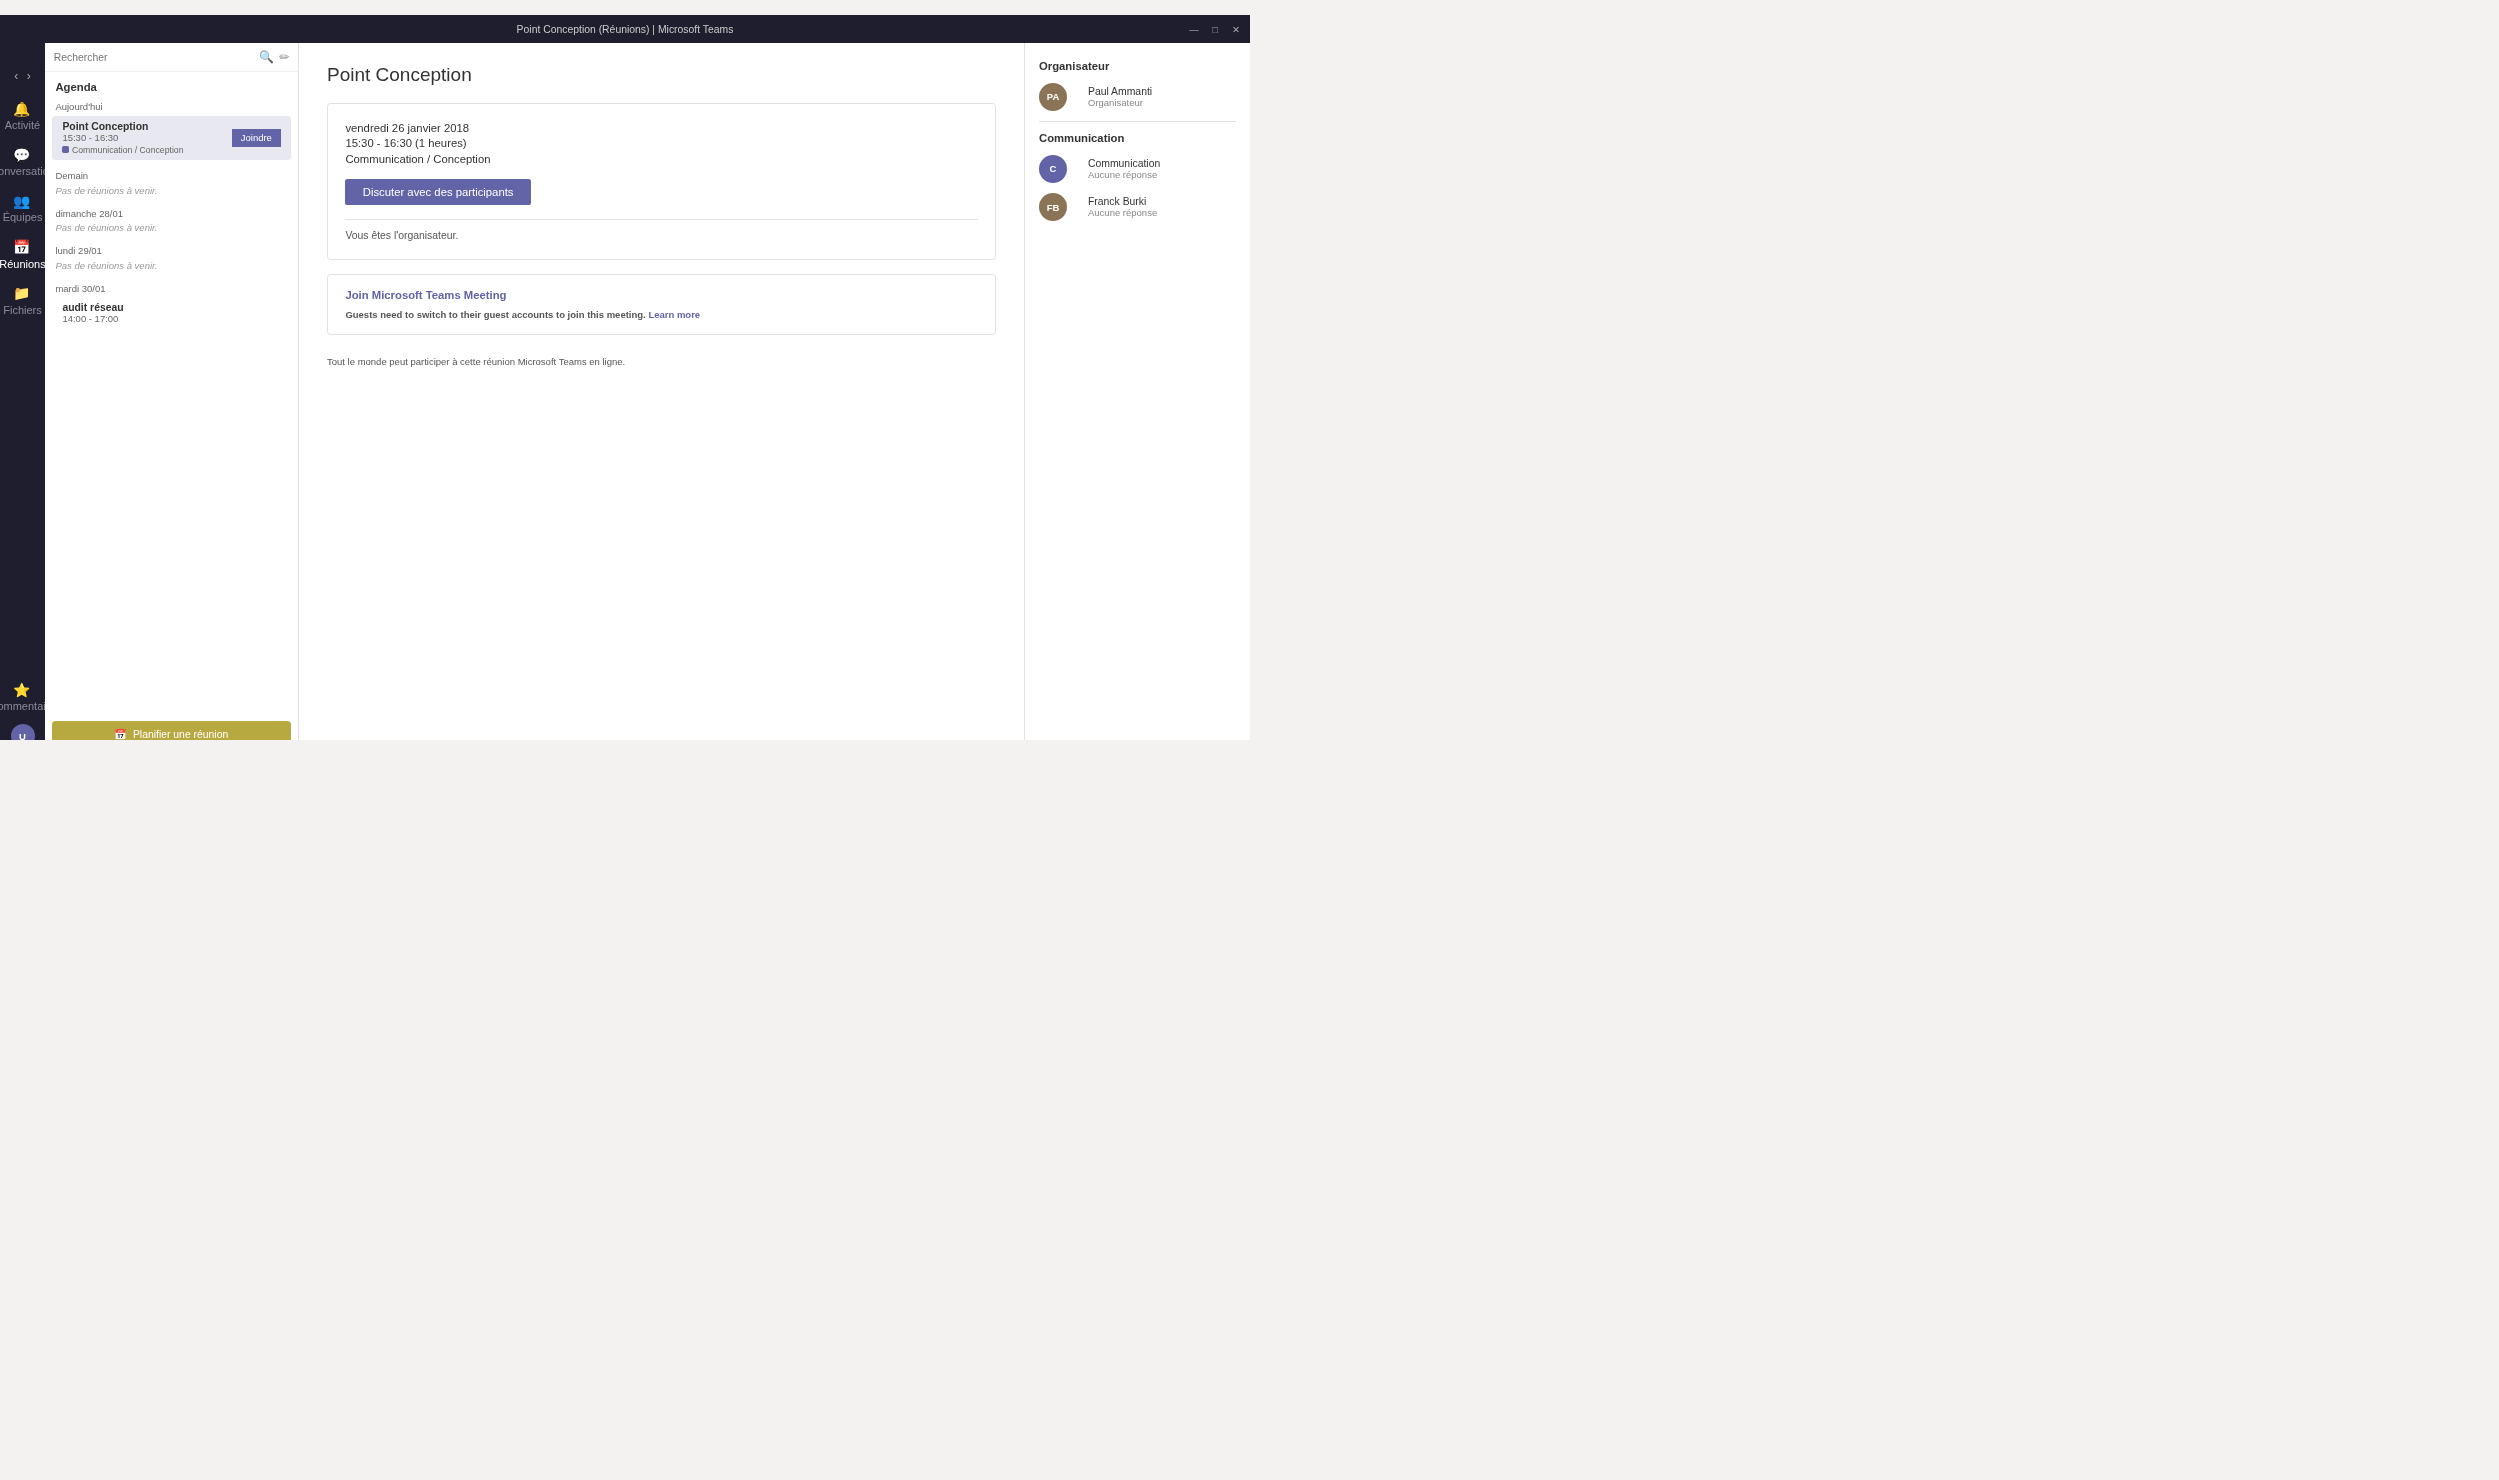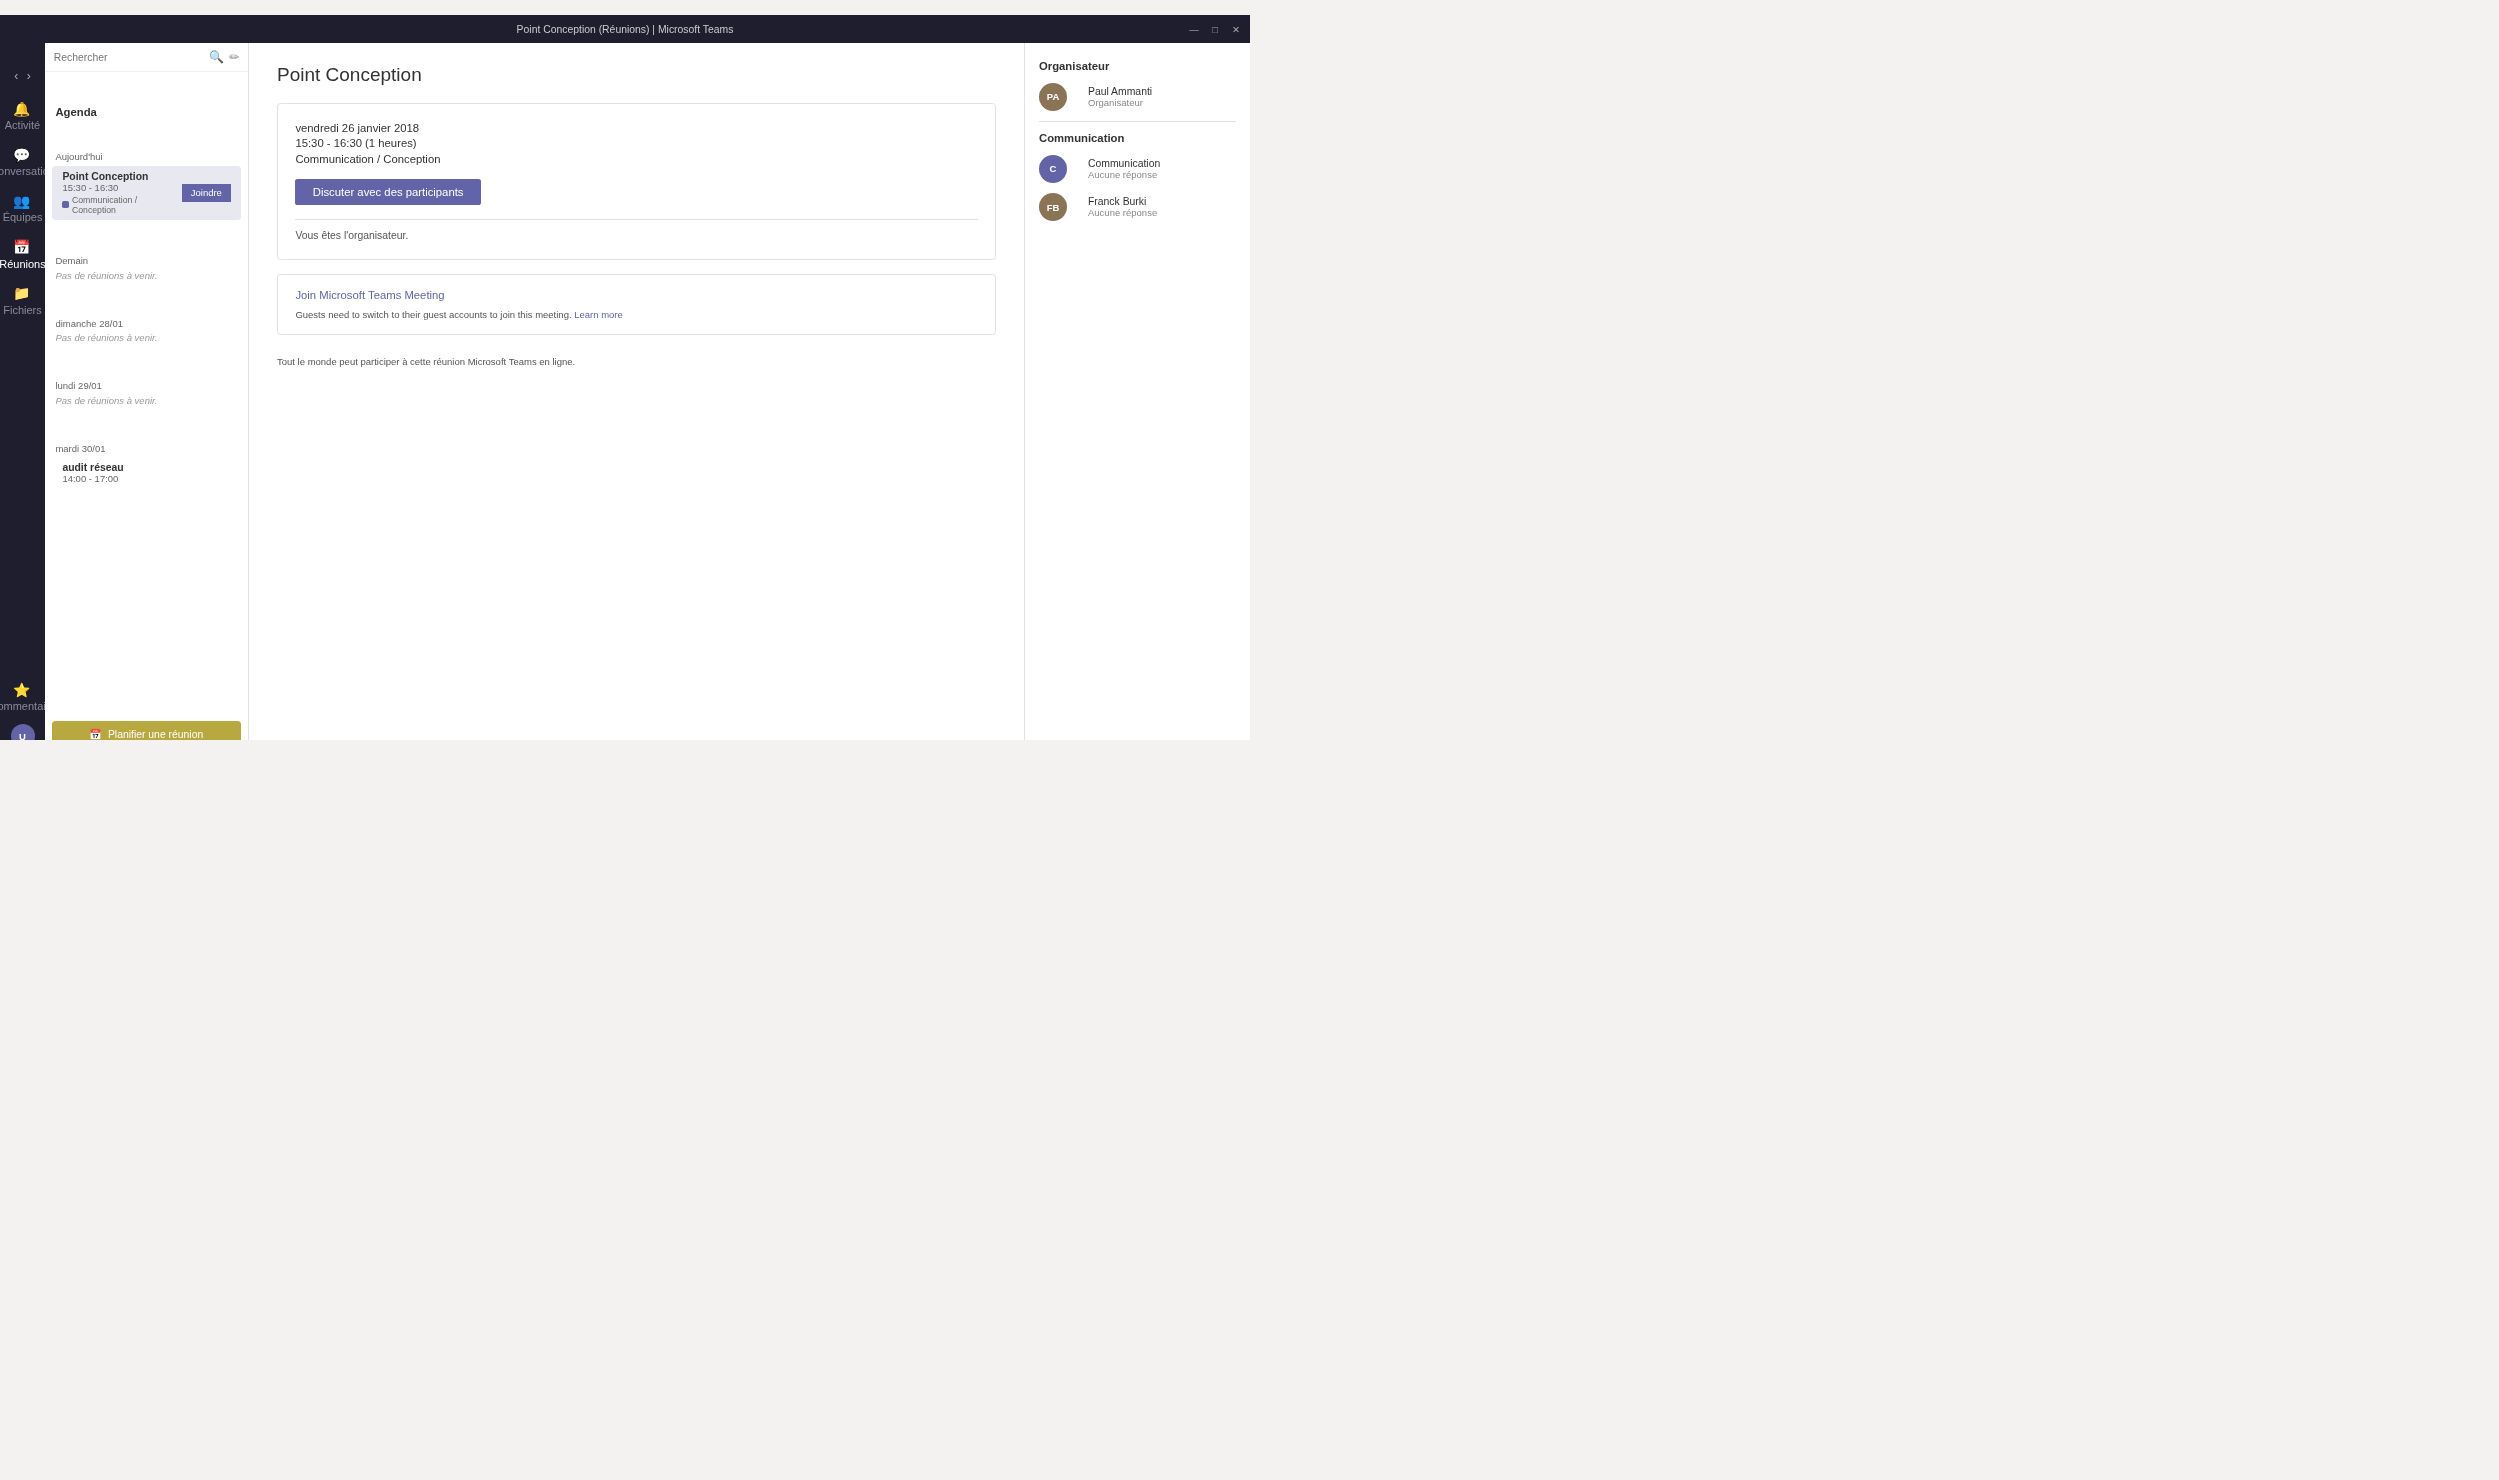--- a/index.html
+++ b/index.html
@@ -106,27 +106,26 @@
       display: flex;
       align-items: center;
       justify-content: center;
       color: #fff;
       font-size: 9.5px;
       font-weight: bold;
     }
 
     
     .calendar-panel {
-      width: 204px;
+      width: 254px;
       background: #fff;
       border-right: 0.9px solid #e1e1e1;
       display: flex;
       flex-direction: column;
       flex-shrink: 0;
-      gap: 25px;
     }
     .search-bar {
       padding: 7px 8.7px;
       display: flex;
       align-items: center;
       gap: 5.2px;
       border-bottom: 0.9px solid #f0f0f0;
     }
     .search-input {
       flex: 1;
@@ -273,20 +272,21 @@
       color: #555;
       border-top: 0.9px solid #e1e1e1;
       padding-top: 10.4px;
     }
 
     .join-teams-section {
       border: 0.9px solid #e1e1e1;
       border-radius: 3.5px;
       padding: 14px 17.4px;
       margin-bottom: 14px;
+      font-weight: bold;
     }
     .join-teams-link {
       color: #6264a7;
       text-decoration: none;
       font-size: 11.3px;
       display: block;
       margin-bottom: 8.7px;
     }
     .guest-note {
       font-size: 9.5px;

